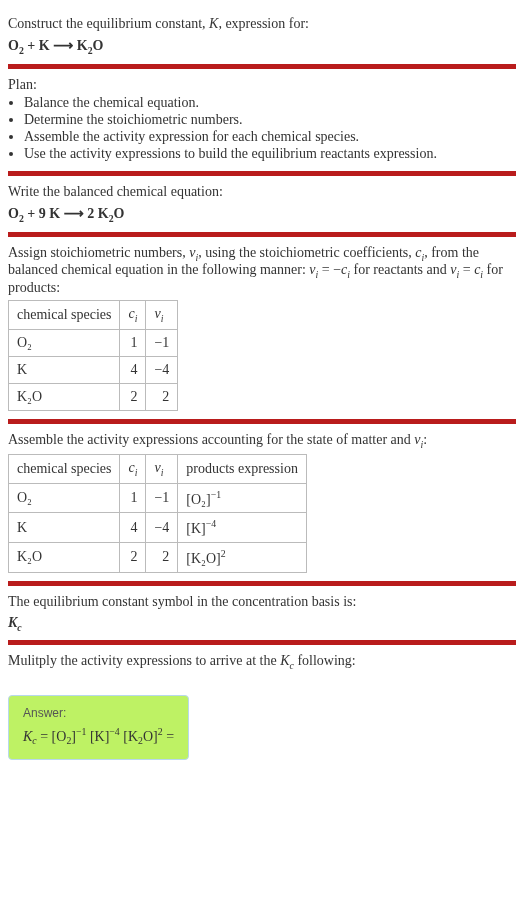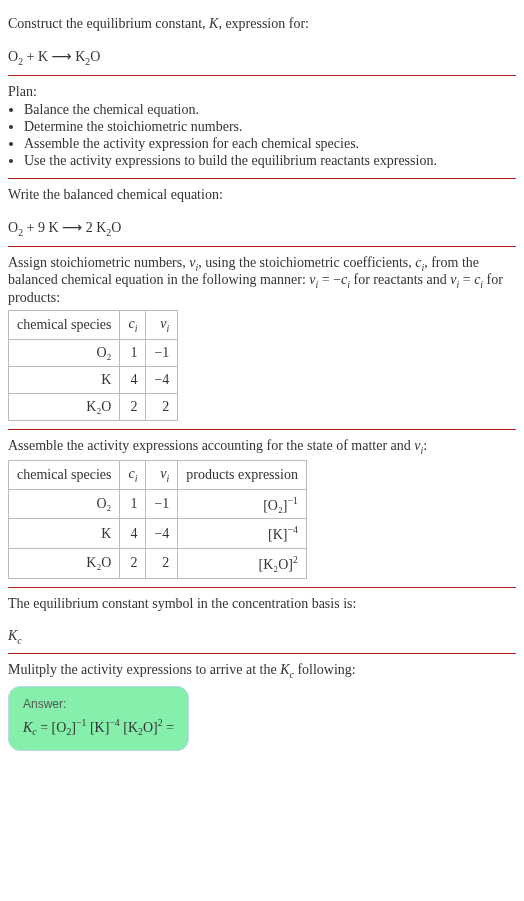--- a/index.html
+++ b/index.html
@@ -6,28 +6,29 @@
     margin: 0;
     padding: 8px;
     font-family: Georgia, 'Times New Roman', serif;
     font-size: 14px;
     color: #333;
     background: #fff;
     width: 508px;
   }
   .section {
     padding: 8px 0;
-    border-bottom: 1px solid #b91c1c;
+    border-bottom: 5px solid #b91c1c;
   }
   .section.no-border {
     border-bottom: none;
   }
   .equation {
     font-family: Georgia, serif;
-    margin-top: 16px;
+    margin-top: 5px;
+    font-weight: bold;
   }
   .sub {
     font-size: 0.7em;
     vertical-align: sub;
   }
   .sup {
     font-size: 0.7em;
     vertical-align: super;
   }
   .italic {
@@ -45,32 +46,32 @@
     margin: 1px 0;
   }
   table.stoich {
     border-collapse: collapse;
     margin-top: 4px;
   }
   table.stoich td, table.stoich th {
     border: 1px solid #bbb;
     padding: 5px 8px;
     font-weight: normal;
-    text-align: right;
+    text-align: left;
     white-space: nowrap;
   }
   table.stoich td.num {
     text-align: right;
   }
   .answer-box {
-    background: #86efac;
+    background: #bef264;
     border: 1px solid #b8d8ec;
-    border-radius: 12px;
+    border-radius: 4px;
     padding: 10px 14px 12px 14px;
-    margin-top: 6px;
+    margin-top: 24px;
     display: inline-block;
   }
   .answer-label {
     color: #555;
     font-family: Arial, sans-serif;
     font-size: 12px;
     margin-bottom: 6px;
   }
   .big-eq {
     display: flex;

